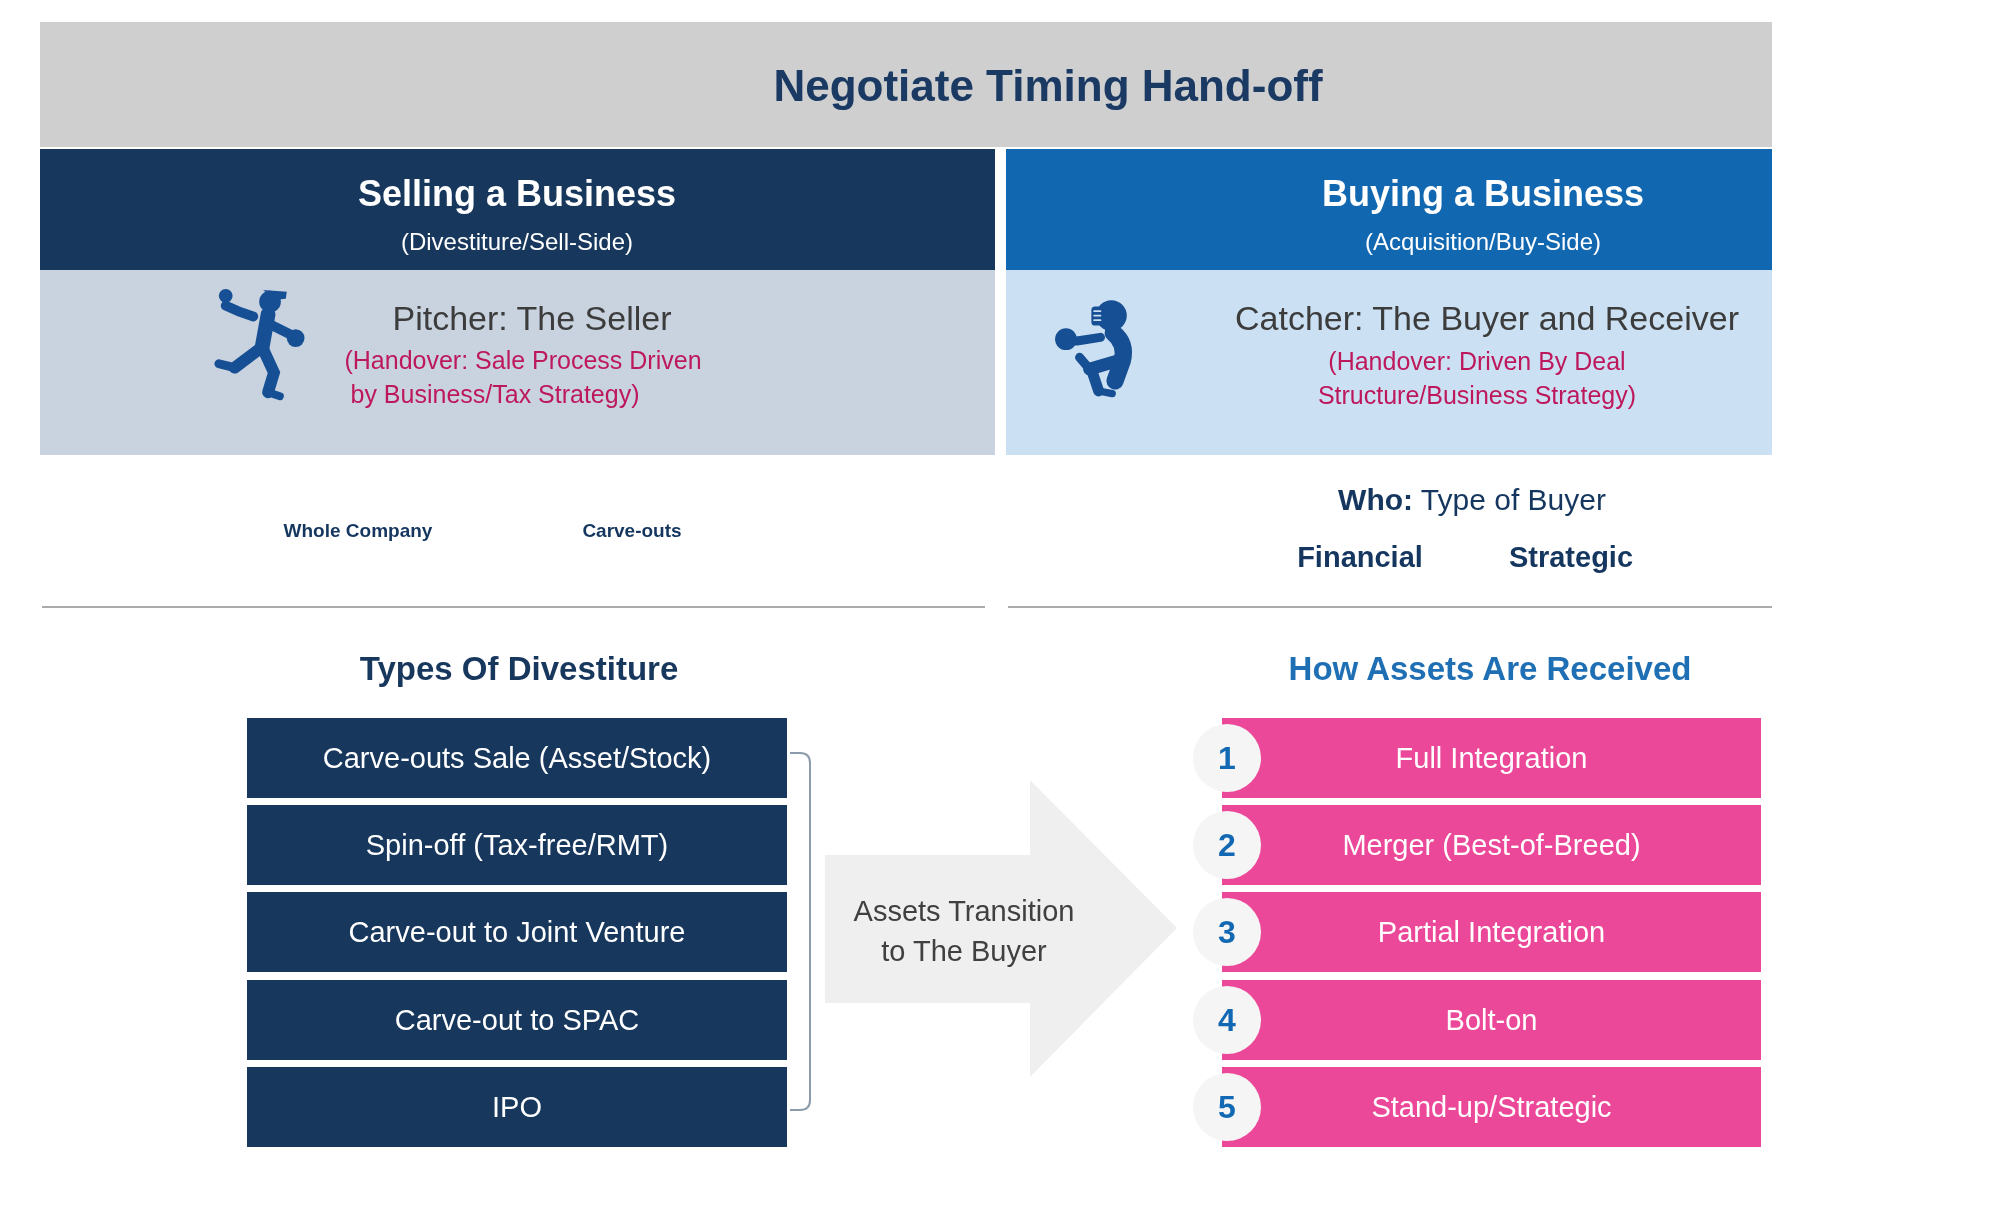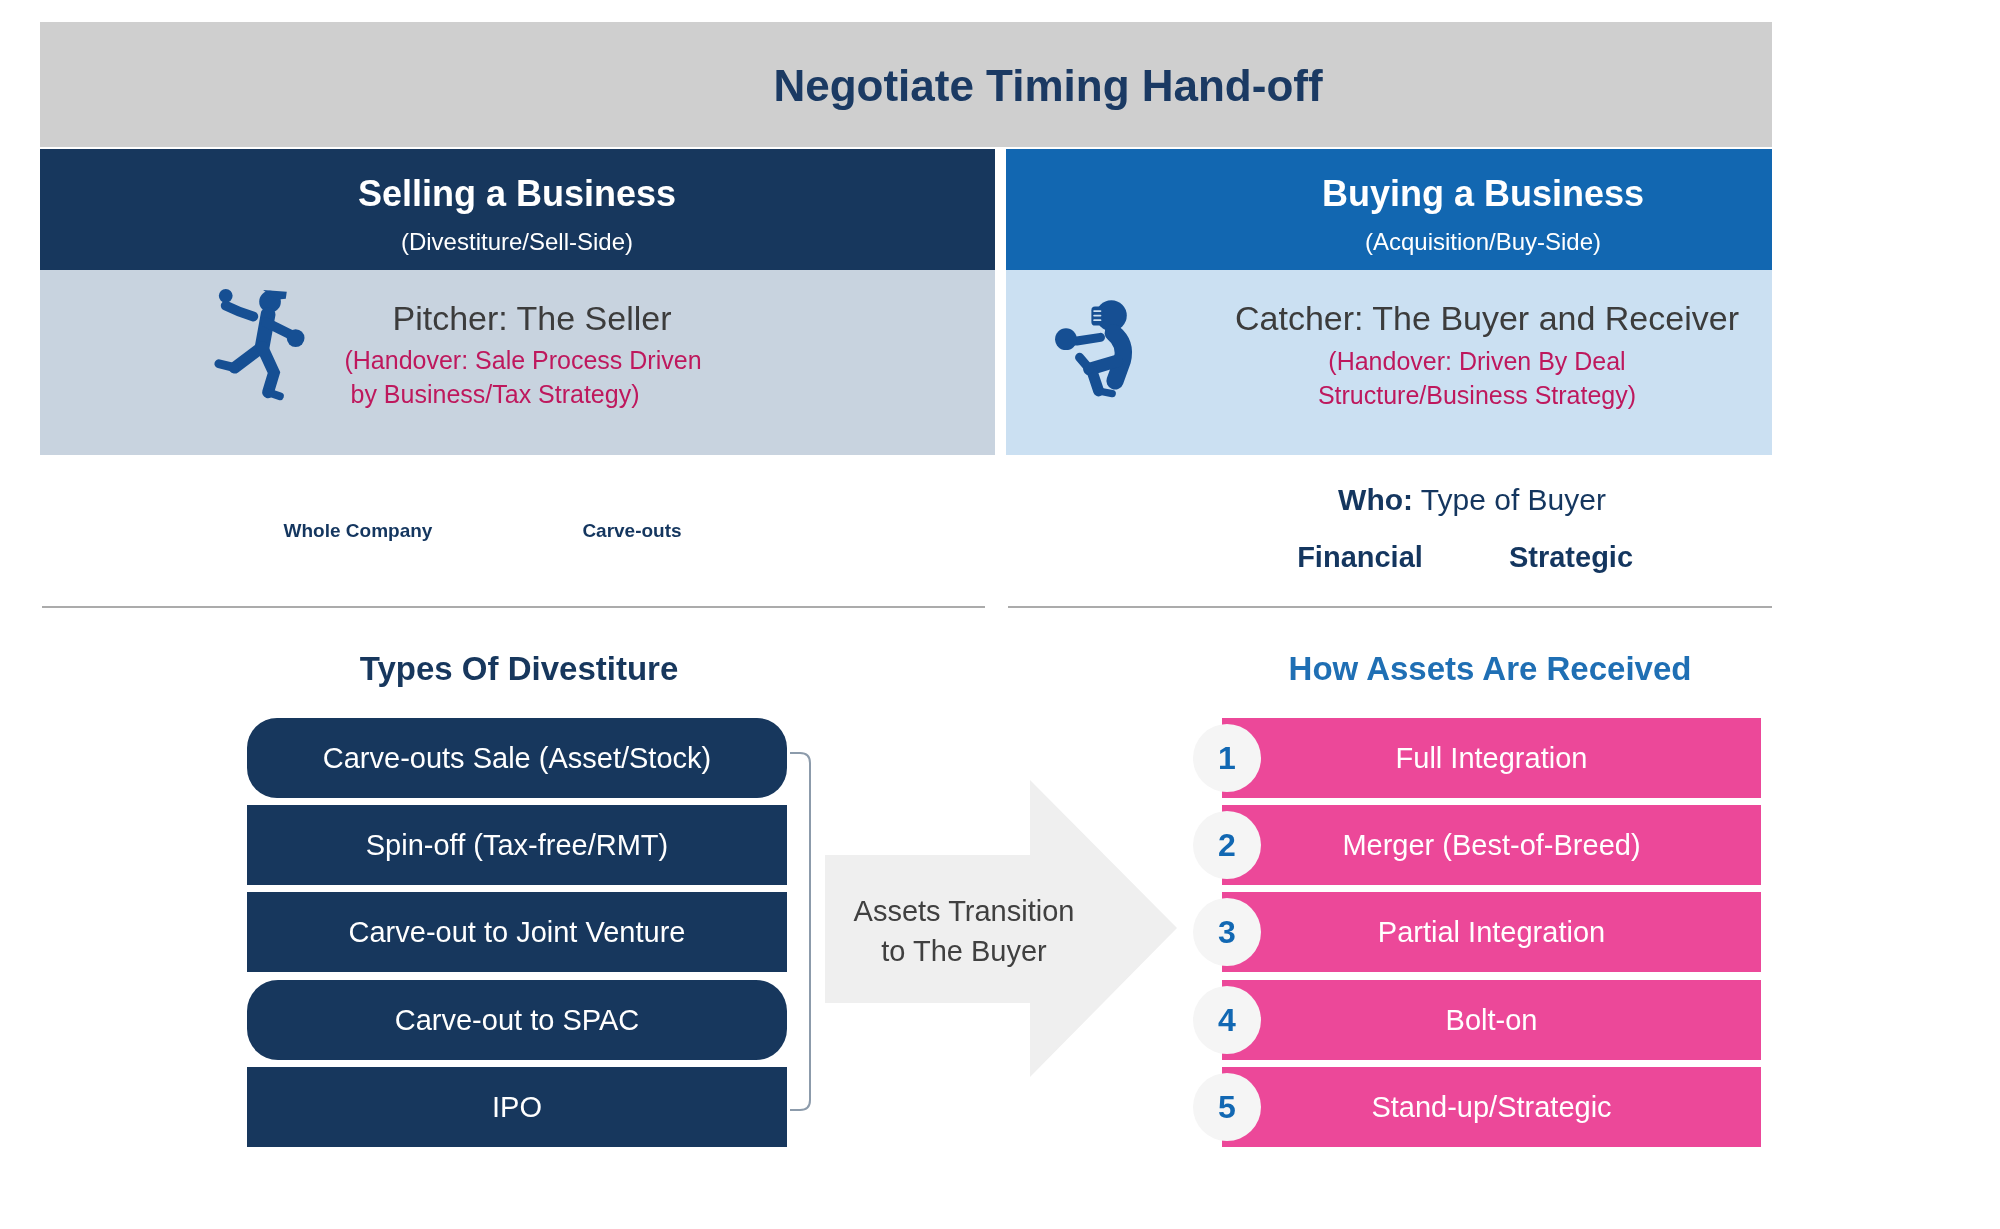--- a/index.html
+++ b/index.html
@@ -116,24 +116,24 @@
   <div class="c sec-h-left" style="left:519px;top:669px;">Types Of Divestiture</div>
   <div class="c sec-h-right" style="left:1490px;top:669px;">How Assets Are Received</div>
 
   <svg class="overlay" width="2000" height="1229" viewBox="0 0 2000 1229">
     <path d="M790 753 H800 Q810 753 810 763 V1100 Q810 1110 800 1110 H790" fill="none" stroke="#8C9BAB" stroke-width="2"></path>
     <polygon points="825,855 1030,855 1030,780 1177,928 1030,1077 1030,1003 825,1003" fill="#EFEFEF"></polygon>
     <line x1="1808" y1="745" x2="1808" y2="1140" stroke="#3F3F3F" stroke-width="3"></line>
     <polygon points="1808,716 1796,748 1820,748" fill="#3F3F3F"></polygon>
   </svg>
 
-  <div class="bar bar-navy" style="top:718px;border-radius:30px;">Carve-outs Sale (Asset/Stock)</div>
+  <div class="bar bar-navy" style="top:718px;">Carve-outs Sale (Asset/Stock)</div>
   <div class="bar bar-navy" style="top:805px;">Spin-off (Tax-free/RMT)</div>
   <div class="bar bar-navy" style="top:892px;">Carve-out to Joint Venture</div>
-  <div class="bar bar-navy" style="top:980px;border-radius:31px;">Carve-out to SPAC</div>
+  <div class="bar bar-navy" style="top:980px;">Carve-out to SPAC</div>
   <div class="bar bar-navy" style="top:1067px;">IPO</div>
 
   <div class="c arrow-text" style="left:964px;top:911px;z-index:2;">Assets Transition</div>
   <div class="c arrow-text" style="left:964px;top:951px;z-index:2;">to The Buyer</div>
 
   <div class="bar bar-blue" style="top:718px;">Full Integration</div>
   <div class="bar bar-blue" style="top:805px;">Merger (Best-of-Breed)</div>
   <div class="bar bar-blue" style="top:892px;">Partial Integration</div>
   <div class="bar bar-blue" style="top:980px;">Bolt-on</div>
   <div class="bar bar-blue" style="top:1067px;">Stand-up/Strategic</div>

